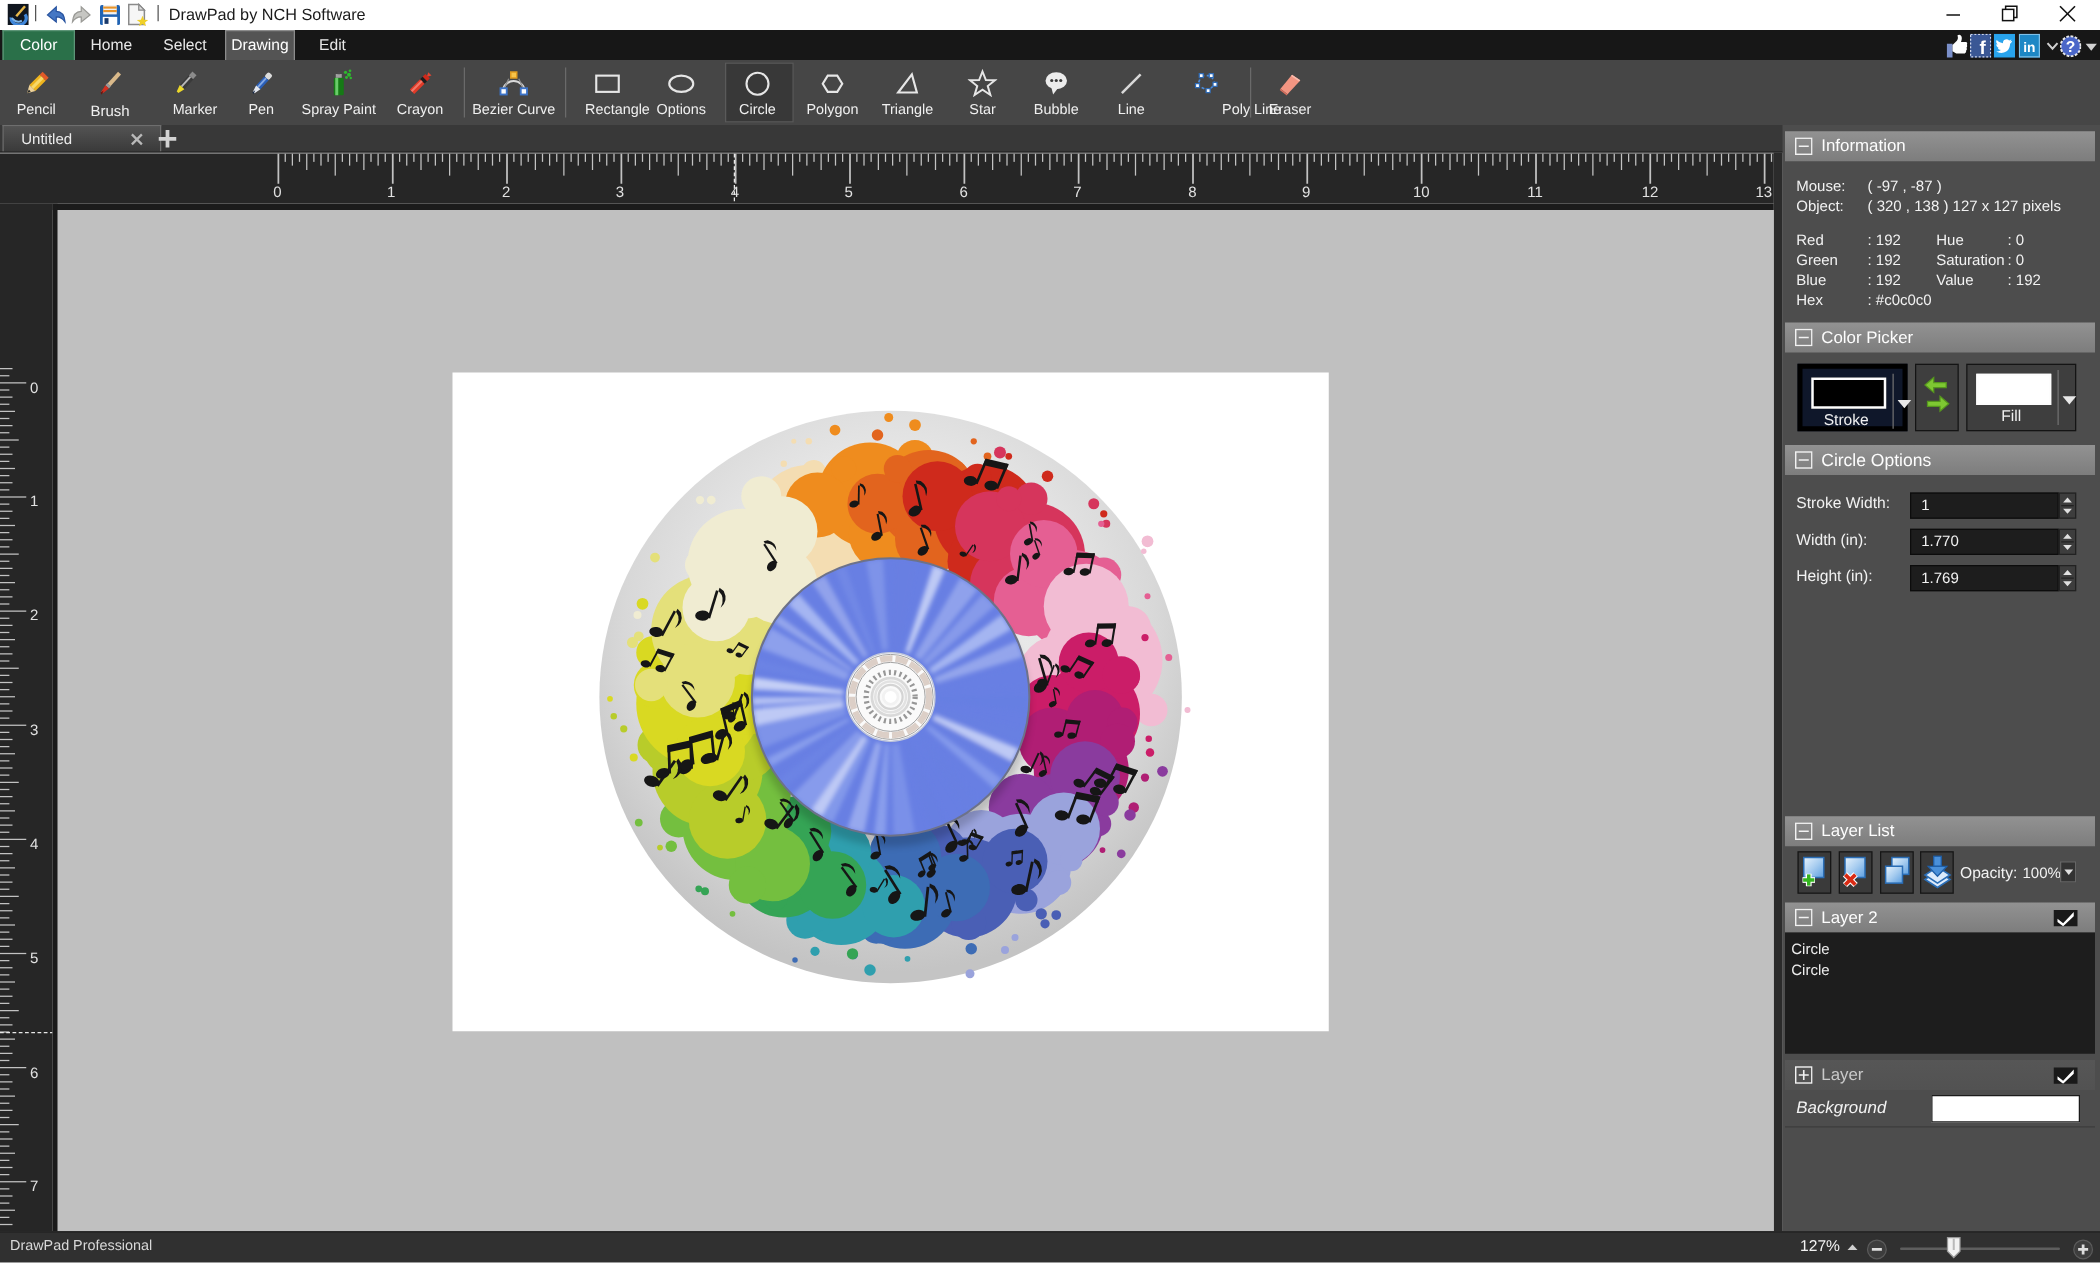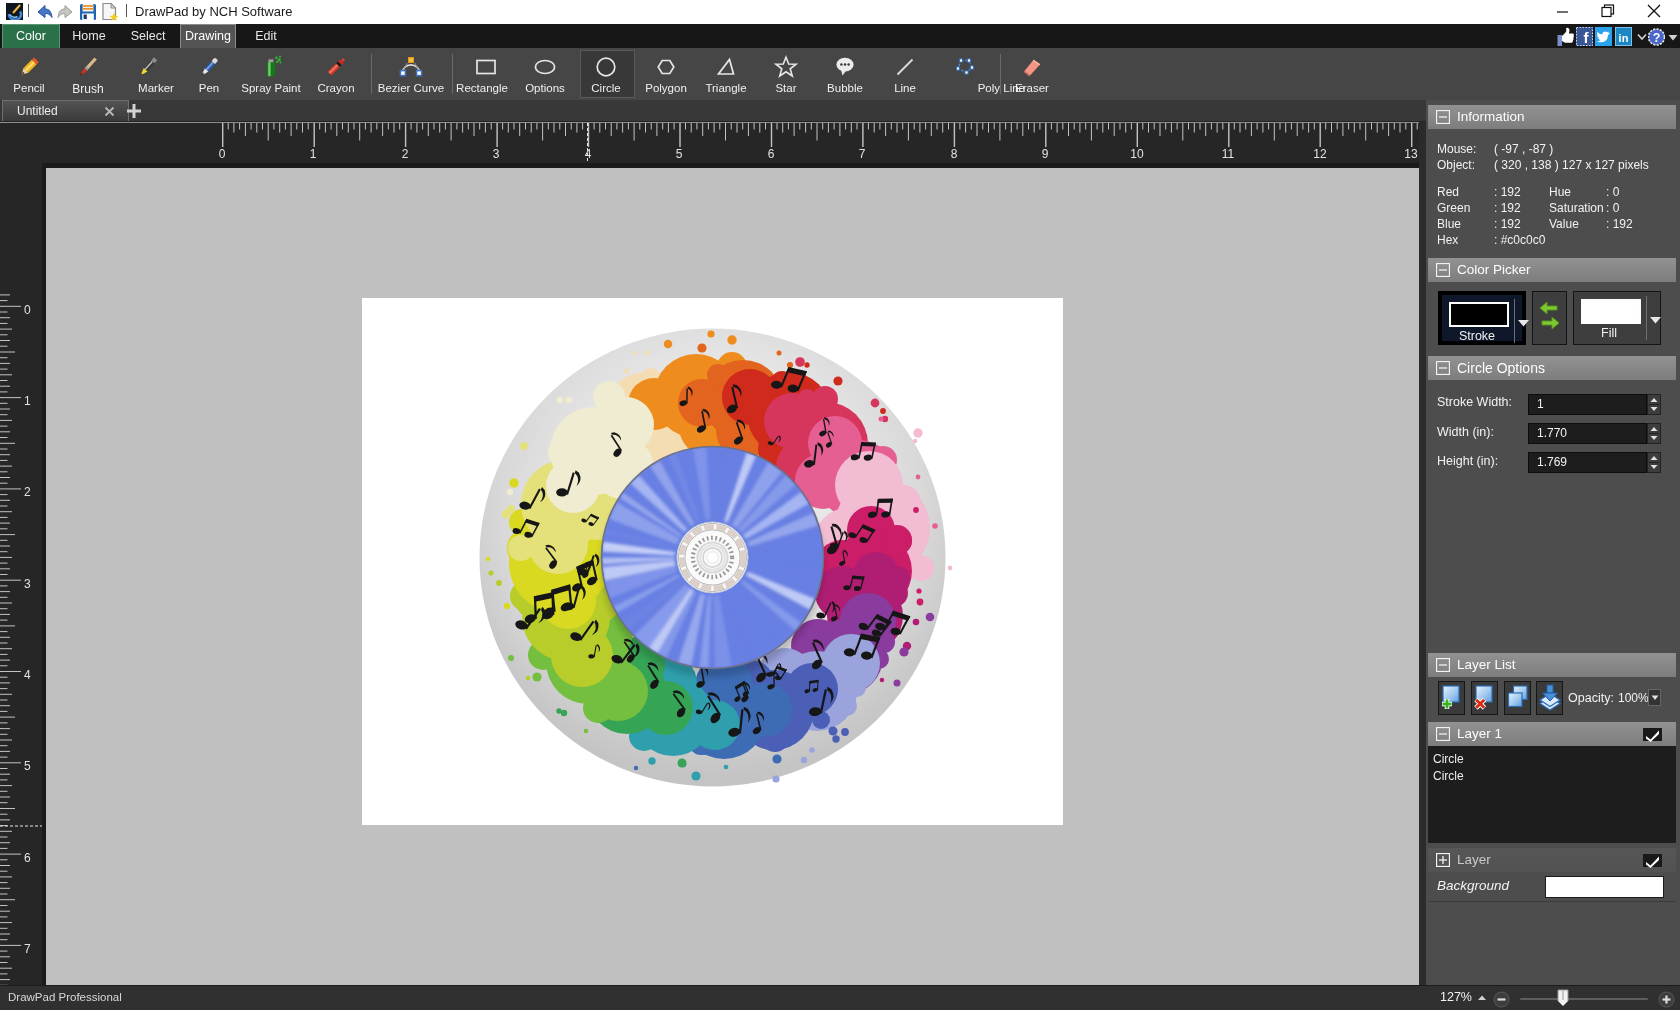--- a/index.html
+++ b/index.html
@@ -145,21 +145,21 @@
       <line x1="19.8" y1="16" x2="16" y2="8" stroke="#909090" stroke-width="1"></line>
       <rect x="1.4" y="15.6" width="5" height="5" fill="#fdfdfd" stroke="#3d74c9" stroke-width="1.5"></rect>
       <rect x="17.6" y="15.6" width="5" height="5" fill="#fdfdfd" stroke="#3d74c9" stroke-width="1.5"></rect>
       <rect x="9.6" y="2.6" width="4.8" height="4.8" fill="#f8c44a" stroke="#e09a1e" stroke-width="1.2"></rect>
     </svg>
     <div style="position:absolute;left:351px;top:34px;width:120px;text-align:center;font-size:11.5px;color:#f0f0f0">Bezier Curve</div>
     <div style="position:absolute;left:452px;top:6px;width:1px;height:40px;background:#6a6a6a"></div>
     <svg width="24" height="24" viewBox="0 0 24 24" style="position:absolute;left:474px;top:7px">
       <rect x="3" y="5.5" width="18" height="13" fill="none" stroke="#e6e6e6" stroke-width="1.7"></rect>
     </svg>
-    <div style="position:absolute;left:414px;top:34px;width:136px;text-align:center;font-size:11.5px;color:#f0f0f0">Rectangle</div>
+    <div style="position:absolute;left:426px;top:34px;width:136px;text-align:center;font-size:11.5px;color:#f0f0f0">Rectangle</div>
     <svg width="24" height="24" viewBox="0 0 24 24" style="position:absolute;left:533px;top:7px">
       <ellipse cx="12" cy="12" rx="9.6" ry="6.5" fill="none" stroke="#e6e6e6" stroke-width="1.7"></ellipse>
     </svg>
     <div style="position:absolute;left:485px;top:34px;width:120px;text-align:center;font-size:11.5px;color:#f0f0f0">Options</div>
     <div style="position:absolute;left:579.5px;top:2px;width:53px;height:46px;background:#383838;border:1px solid #5a5a5a"></div>
     <svg width="24" height="24" viewBox="0 0 24 24" style="position:absolute;left:594px;top:7px">
       <circle cx="12" cy="12" r="8.8" fill="none" stroke="#e6e6e6" stroke-width="1.7"></circle>
     </svg>
     <div style="position:absolute;left:546px;top:34px;width:120px;text-align:center;font-size:11.5px;color:#f0f0f0">Circle</div>
     <svg width="24" height="24" viewBox="0 0 24 24" style="position:absolute;left:654px;top:7px">
@@ -1009,21 +1009,21 @@
       <rect x="9" y="1" width="6" height="8" fill="#4a90d9" stroke="#1f5fa8"></rect>
       <polygon points="12,17 4.5,9 19.5,9" fill="#4a90d9" stroke="#1f5fa8"></polygon>
     </svg>
   </div><div class="abs" style="left:1568px;top:691px;font-size:12.5px;color:#f2f2f2">Opacity:</div><div class="abs" style="left:1618px;top:691px;font-size:12px;color:#f2f2f2">100%</div><div class="abs" style="left:1648px;top:689px;width:13px;height:17px;background:#333;border:1px solid #666;box-sizing:border-box"><svg width="12" height="15">
       <polygon points="2.5,5.5 9.5,5.5 6,10" fill="#e0e0e0"></polygon>
     </svg></div><div style="position:absolute;left:1428px;top:722px;width:248px;height:24px;background:linear-gradient(#929292,#7d7d7d)">
     <svg width="14" height="14" style="position:absolute;left:8px;top:5px">
       <rect x="0.5" y="0.5" width="13" height="13" fill="none" stroke="#f2f2f2" stroke-width="1.3"></rect>
       <line x1="3" y1="7" x2="11" y2="7" stroke="#f2f2f2" stroke-width="1.3"></line>
     </svg>
-    <div style="position:absolute;left:29px;top:4px;font-size:13.5px;color:#fdfdfd">Layer 1</div>
+    <div style="position:absolute;left:29px;top:4px;font-size:13.5px;color:#fdfdfd">Layer 2</div>
     <div style="position:absolute;right:14px;top:6px;width:19px;height:13px;background:#191919"><svg width="19" height="13">
         <path d="M3,7 L7.5,10.5 L16,1.5 L16,5 L7.5,13 L3,9.5 Z" fill="#fff"></path>
       </svg></div>
   </div><div class="abs" style="left:1428px;top:746px;width:248px;height:97px;background:#1d1d1d">
     <div style="padding:5px 0 0 5px;font-size:12px;color:#ececec;line-height:16.5px">Circle<br>Circle</div>
   </div><div style="position:absolute;left:1428px;top:848px;width:248px;height:24px;background:linear-gradient(#565656,#525252)">
     <svg width="14" height="14" style="position:absolute;left:8px;top:5px">
       <rect x="0.5" y="0.5" width="13" height="13" fill="none" stroke="#f2f2f2" stroke-width="1.3"></rect>
       <line x1="3" y1="7" x2="11" y2="7" stroke="#f2f2f2" stroke-width="1.3"></line>
       <line x1="7" y1="3" x2="7" y2="11" stroke="#f2f2f2" stroke-width="1.3"></line>

